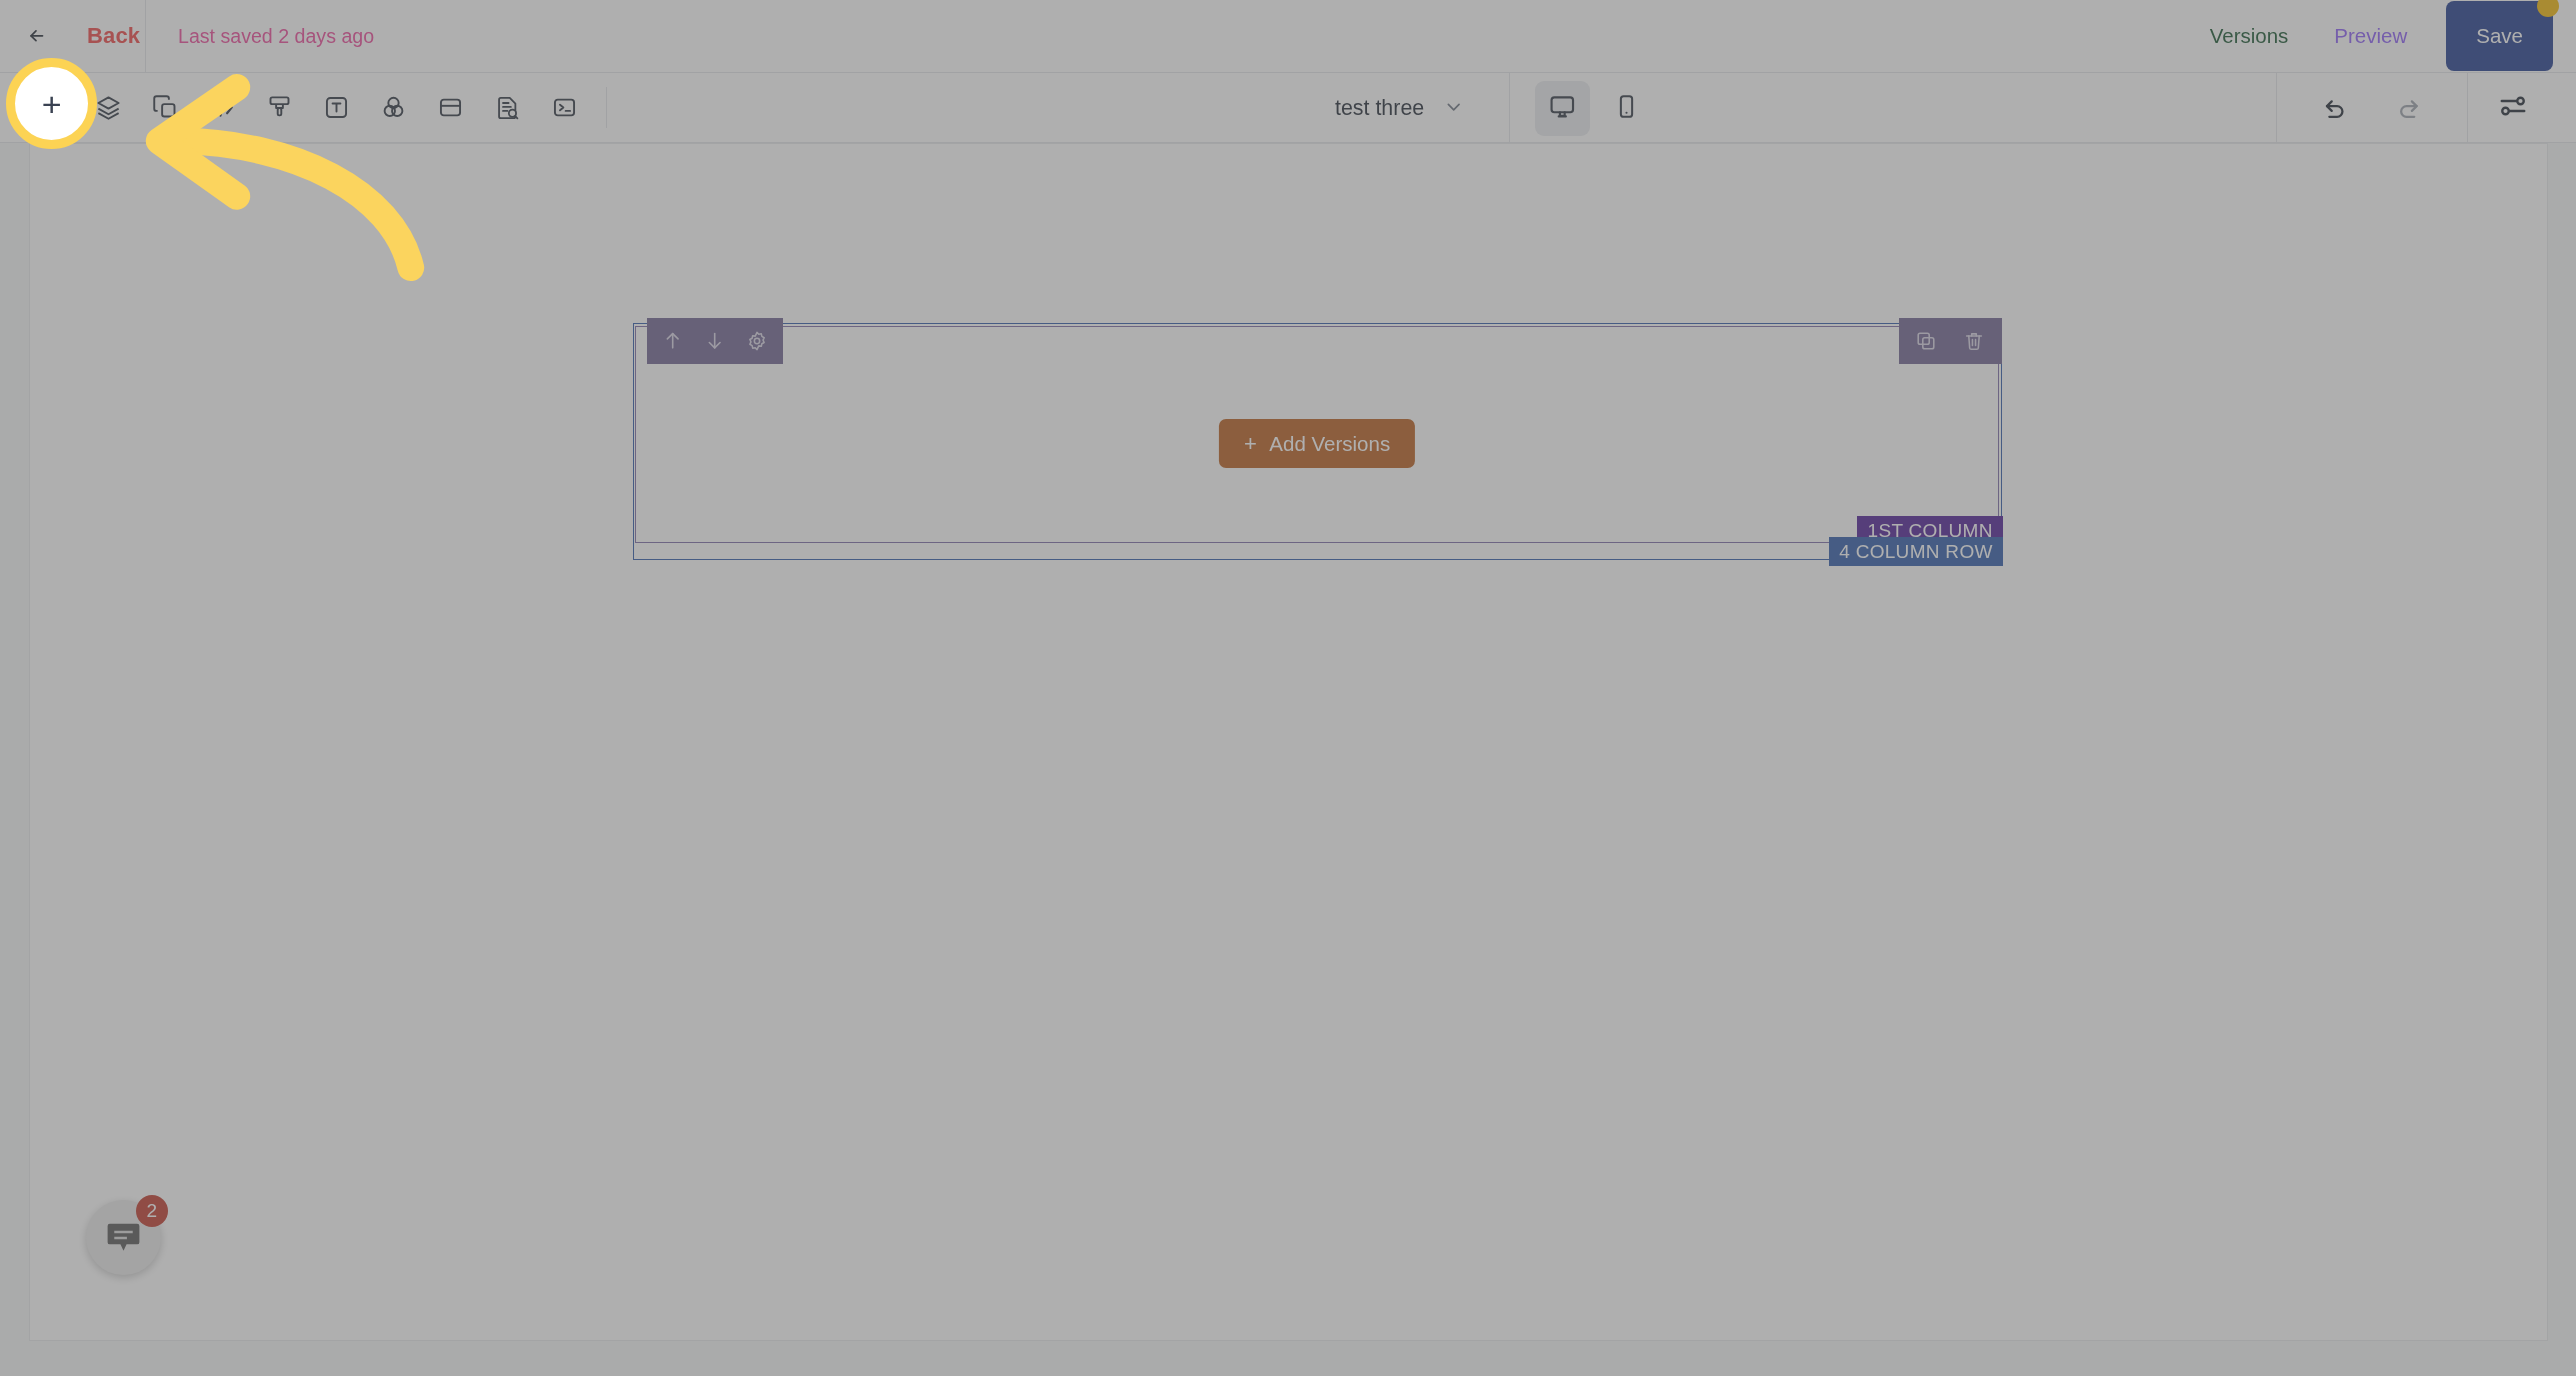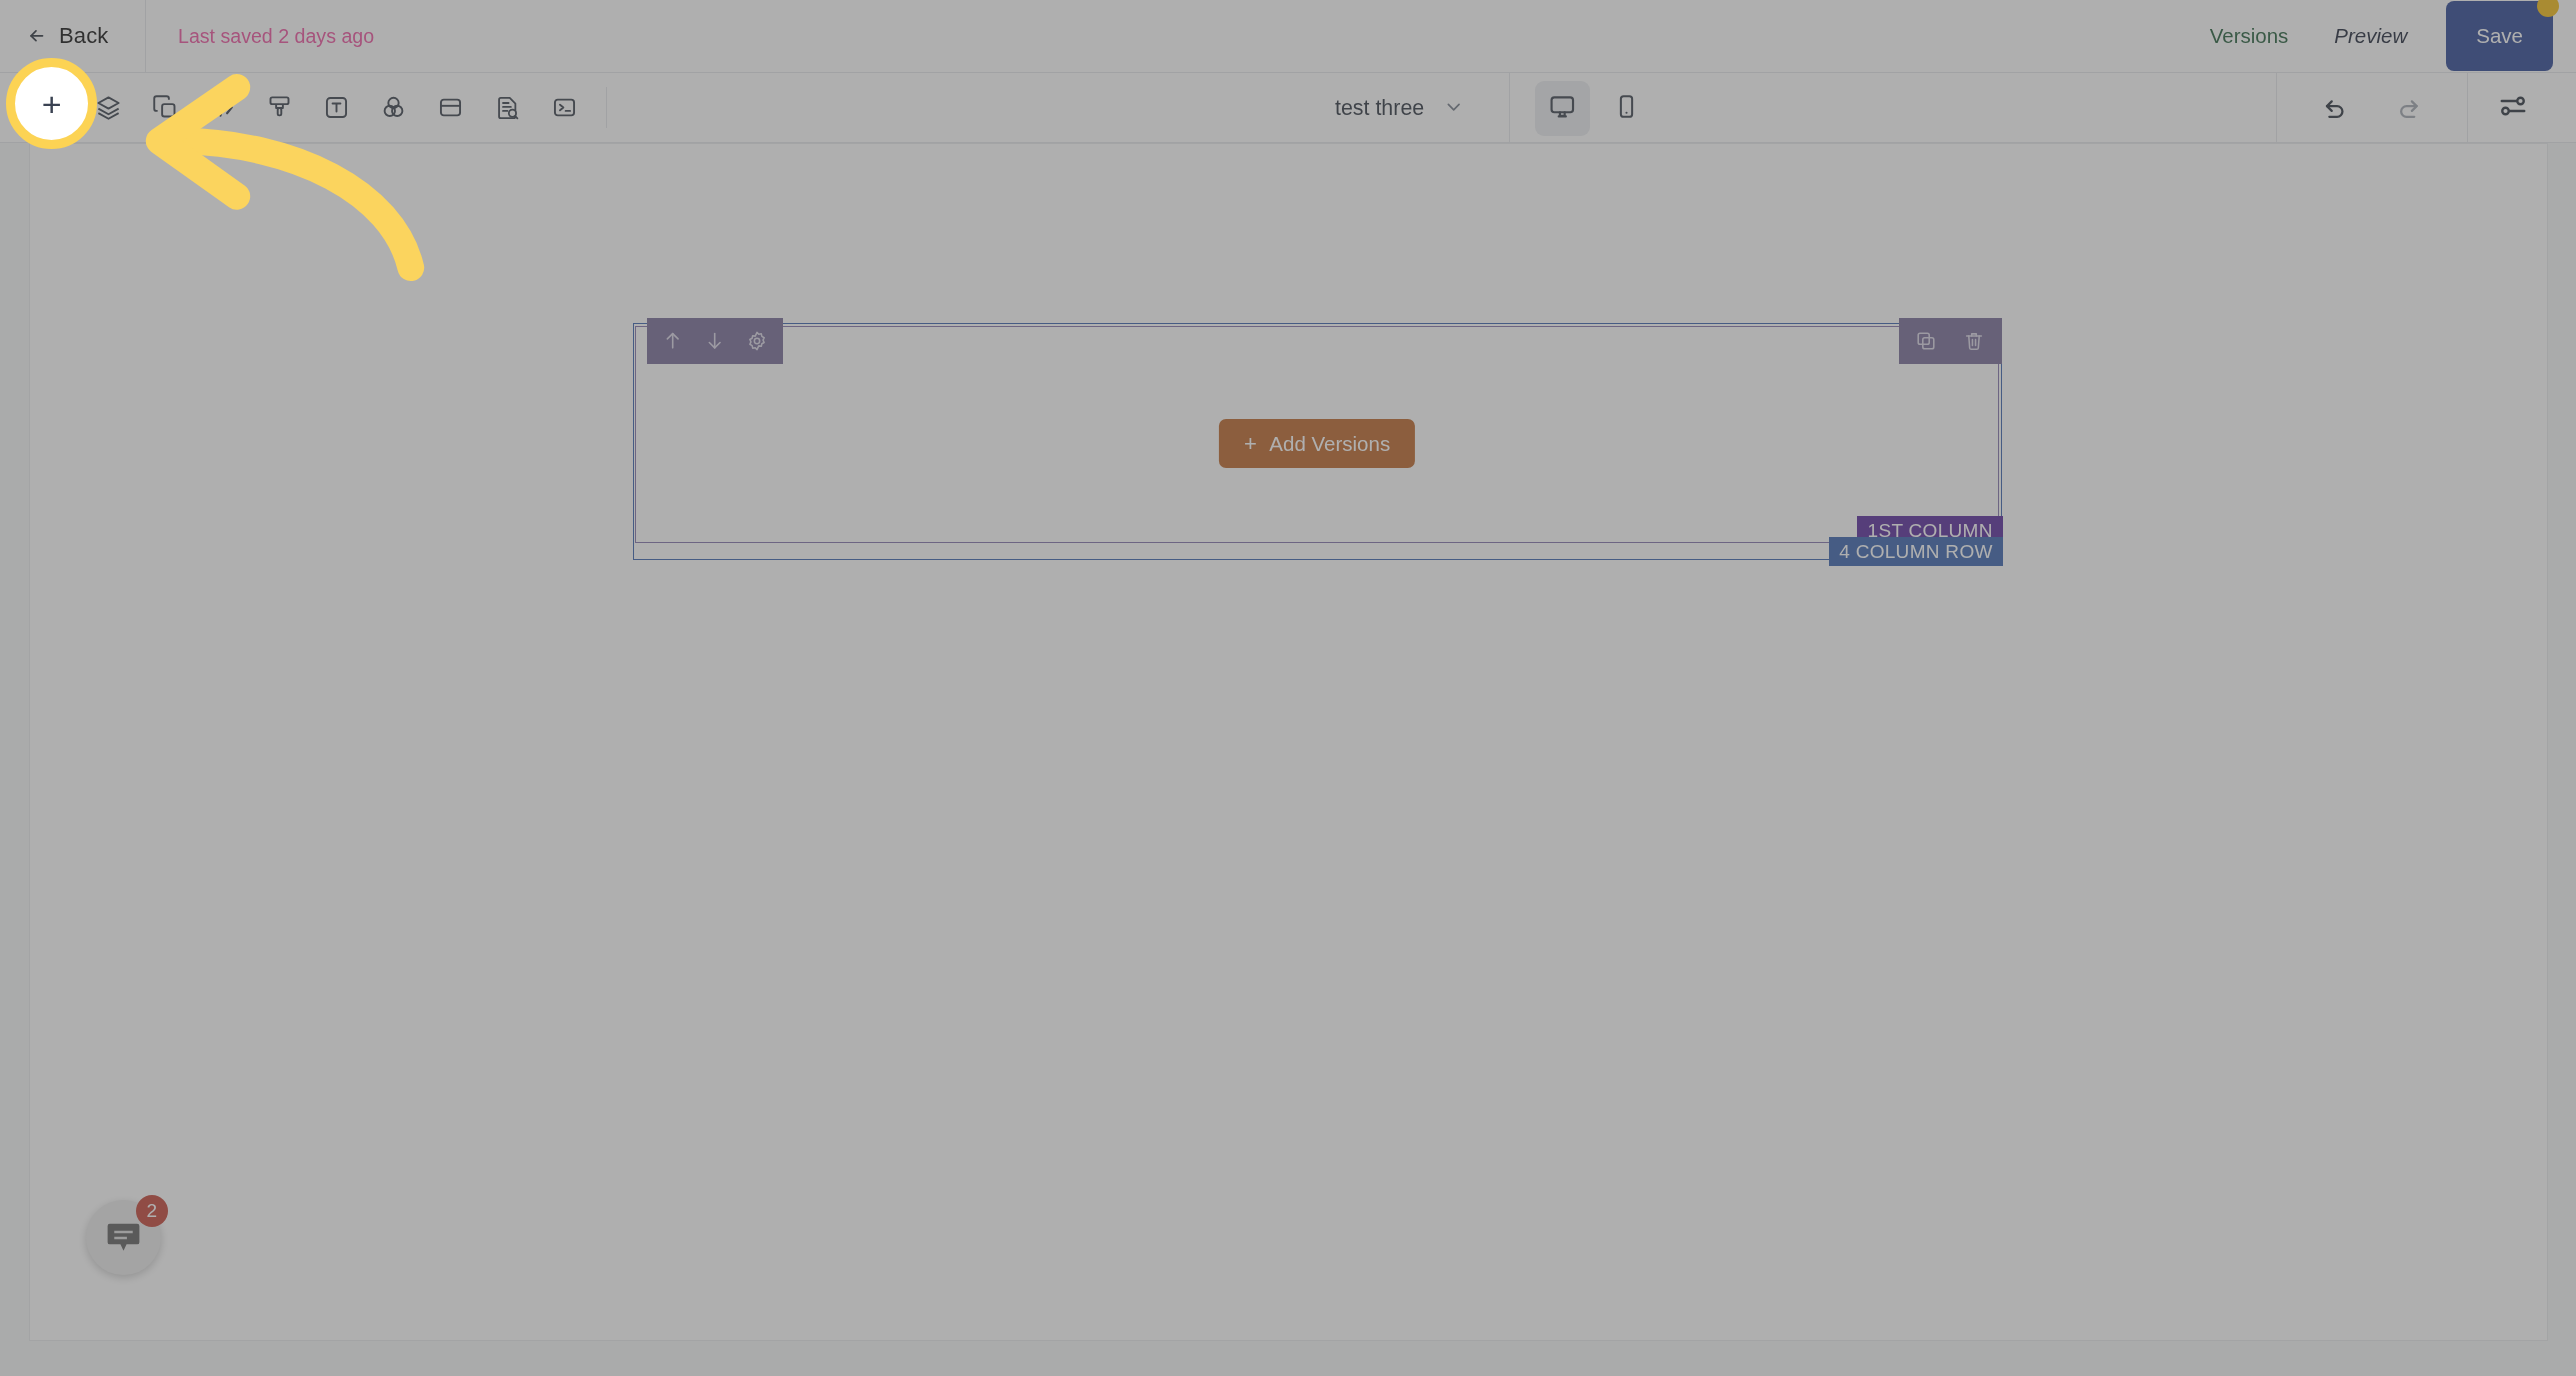--- a/index.html
+++ b/index.html
@@ -44,44 +44,45 @@
     height: 73px;
     display: flex;
     align-items: center;
     gap: 12.5px;
     padding-left: 27px;
     border-right: 0.9px solid #e3e5e8;
   }
   .back-arrow { width: 19.6px; height: 19.6px; display:block; }
   .back-label {
     font-size: 22px;
-    font-weight: 400;
-    color: #000000;
+    font-weight: 700;
+    color: #ef4444;
     letter-spacing: 0.1px;
+    margin-left: 28px;
   }
   .last-saved {
     margin-left: 32px;
     font-size: 19.6px;
     color: #ec4899;
   }
   .header-right {
     margin-left: auto;
     display: flex;
     align-items: center;
     gap: 0;
     padding-right: 23px;
   }
   .hdr-link {
     font-size: 20.5px;
     color: #14532d;
     padding: 0 23px;
     cursor: pointer;
     white-space: nowrap;
   }
-  .hdr-link.blue { color: #0f172a; font-style: italic; }
+  .hdr-link.blue { color: #8b5cf6; }
   .save-wrap { position: relative; margin-left: 16px; }
   .save-btn {
     background: #1e3a8c;
     color: #ffffff;
     border: none;
     border-radius: 8px;
     font-size: 20.5px;
     font-family: "Liberation Sans", sans-serif;
     padding: 23px 30px;
     cursor: pointer;

